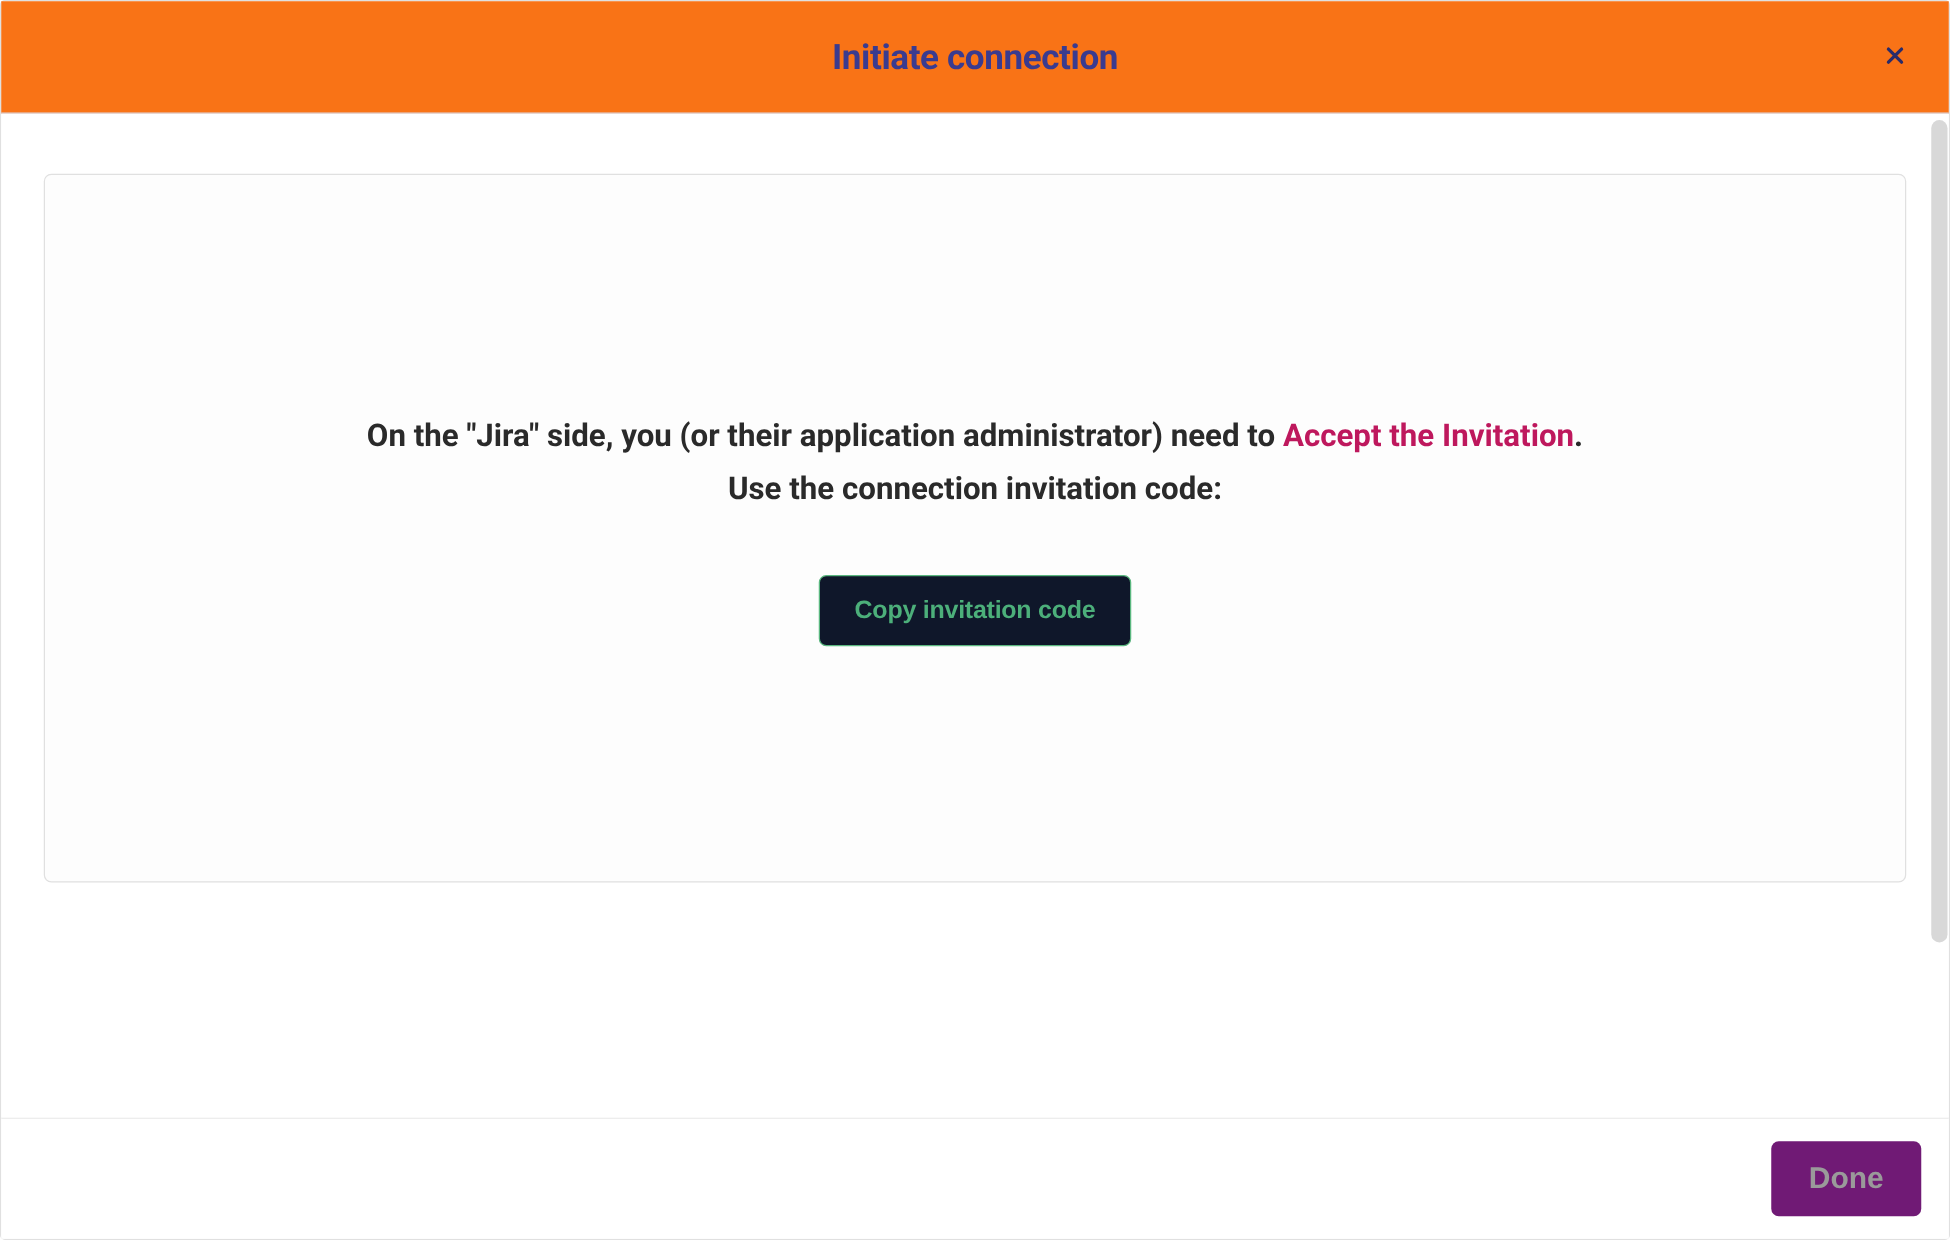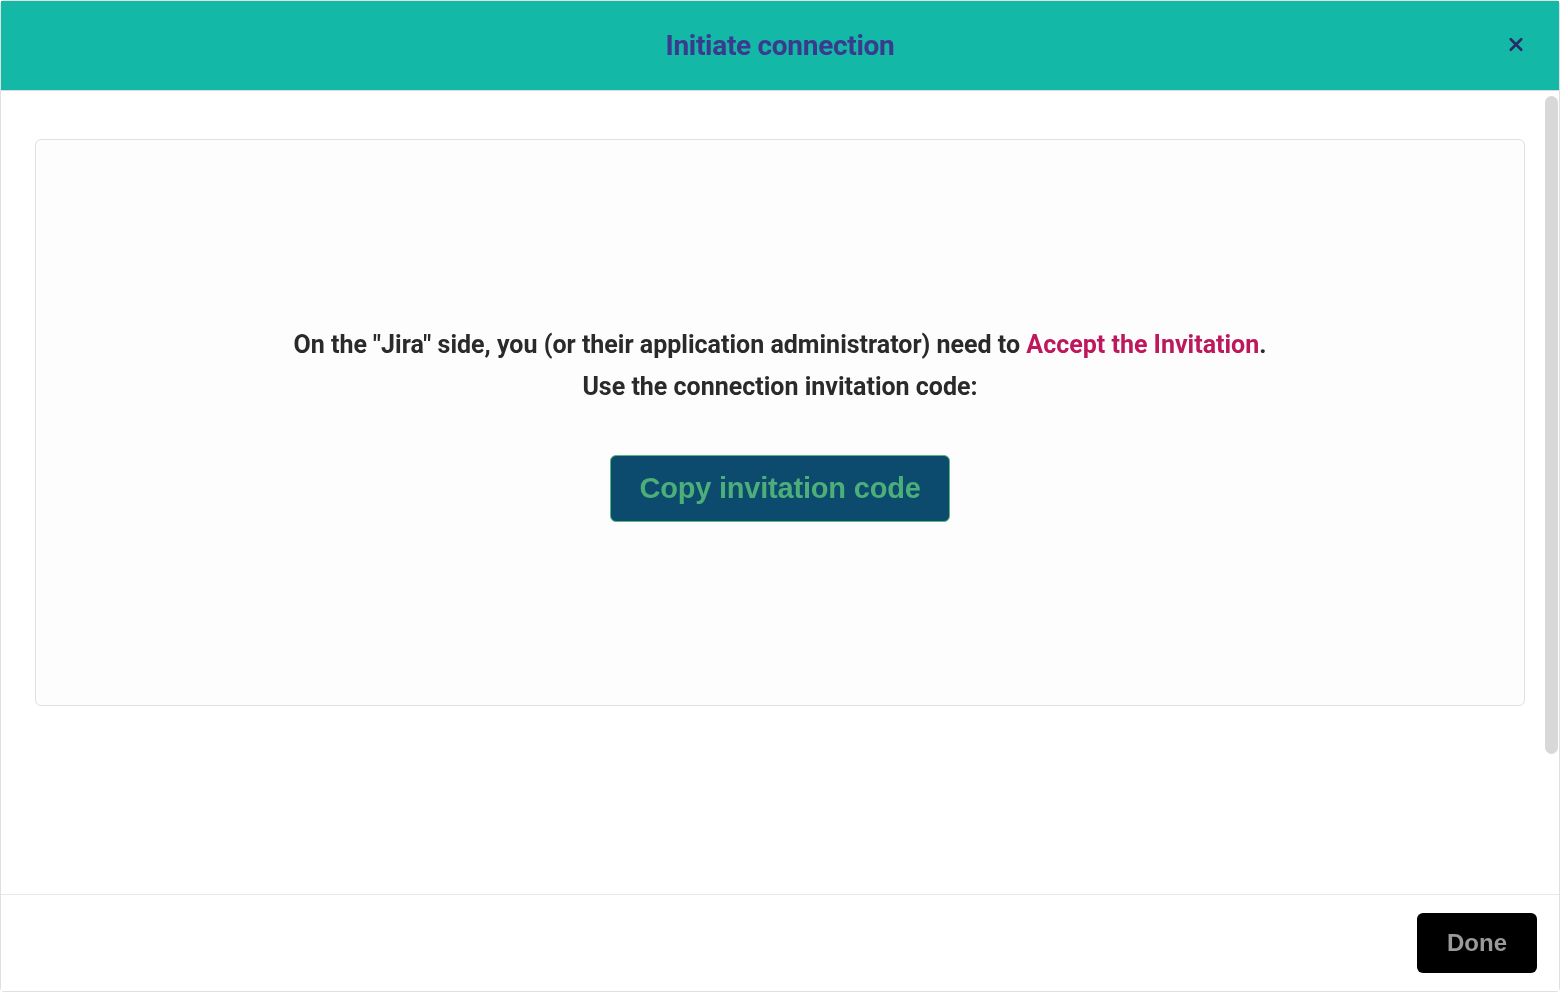--- a/index.html
+++ b/index.html
@@ -19,21 +19,21 @@
     .modal-container {
       width: 100%;
       height: 100%;
       display: flex;
       flex-direction: column;
       border: 1px solid #e0e0e0;
       border-radius: 4px;
     }
     
     .modal-header {
-      background: #14b8a6;
+      background: #f97316;
       padding: 28px 30px;
       display: flex;
       align-items: center;
       justify-content: center;
       position: relative;
       border-bottom: 1px solid #d8d9e8;
     }
     
     .modal-title {
       color: #3a3b8f;
@@ -91,41 +91,41 @@
       margin-bottom: 46px;
       max-width: 1100px;
     }
     
     .instruction-text .link-text {
       color: #be185d;
       cursor: pointer;
     }
     
     .copy-button {
-      background: #0c4a6e;
+      background: #0f172a;
       border: 1.5px solid #5ab77f;
       color: #4caf7a;
-      font-size: 29px;
+      font-size: 20px;
       font-weight: 700;
       padding: 16px 28px;
       border-radius: 6px;
       cursor: pointer;
       letter-spacing: -0.2px;
     }
     
     .modal-footer {
       background: #ffffff;
       border-top: 1px solid #e8e8e8;
       padding: 18px 22px;
       display: flex;
       justify-content: flex-end;
     }
     
     .done-button {
-      background: #000000;
+      background: #701a75;
       border: none;
       color: #9a9a9a;
       font-size: 24px;
       font-weight: 700;
       padding: 16px 30px;
       border-radius: 6px;
       cursor: pointer;
       margin-left: 15px;
     }
     

